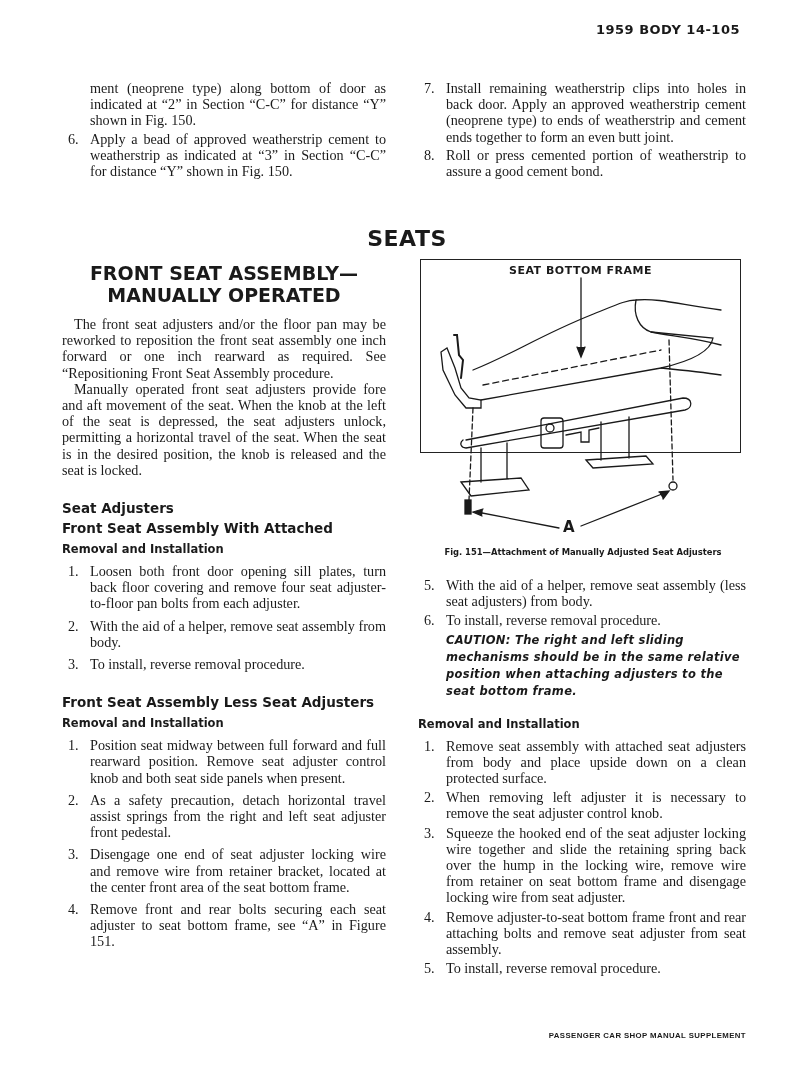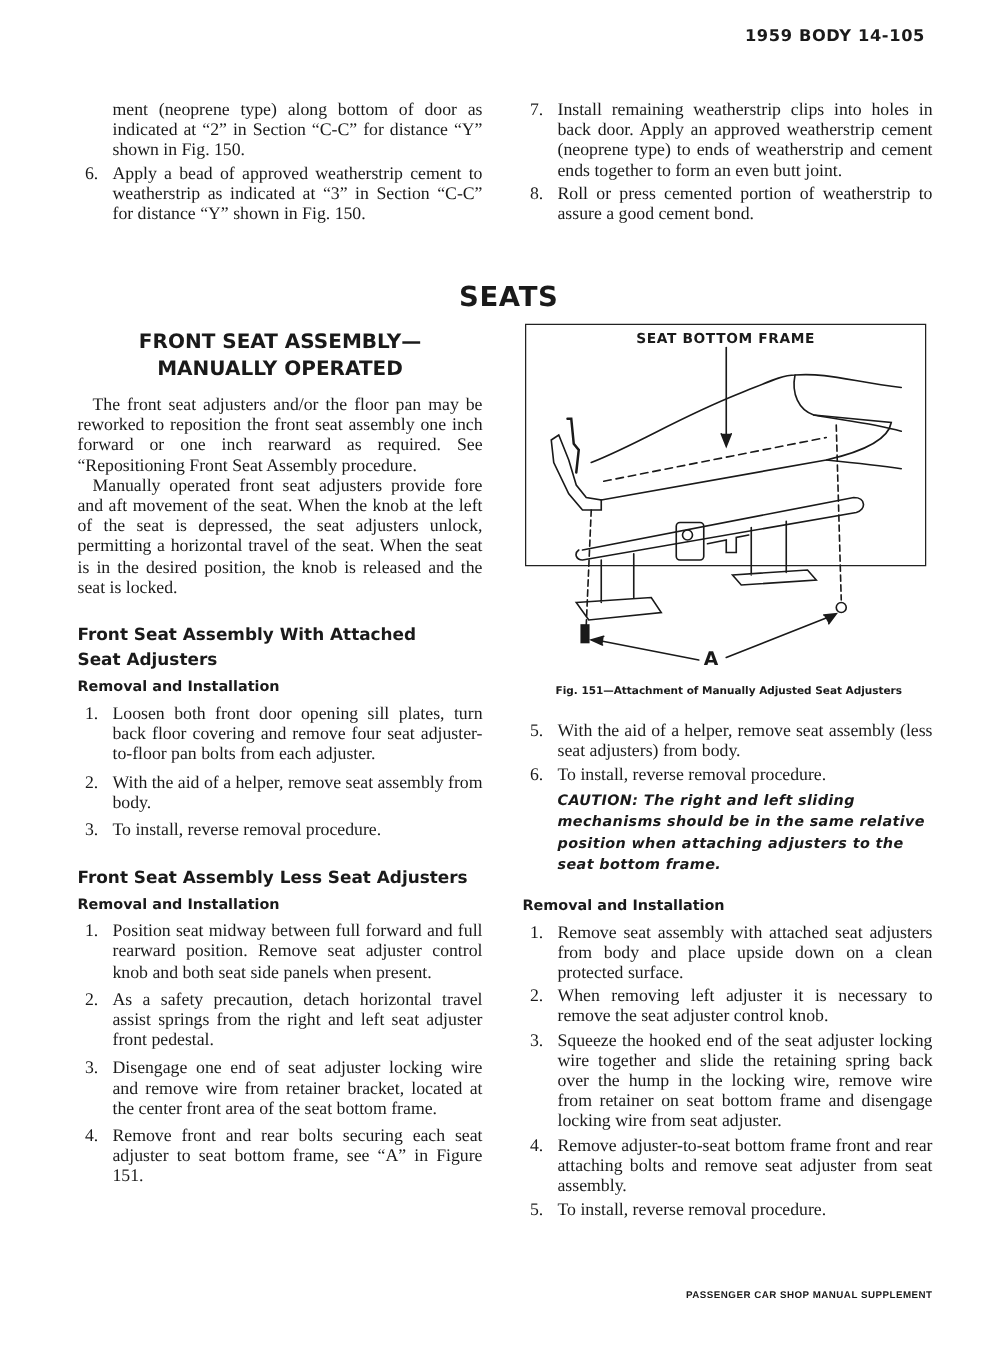--- a/index.html
+++ b/index.html
@@ -14,21 +14,21 @@
   p { margin: 0; text-align: justify; }
   .para { text-indent: 12px; }
   .step { position: relative; padding-left: 28px; text-align: justify; margin-bottom: 6px; }
   .step .num { position: absolute; left: 6px; top: 0; }
   .step.cont { padding-left: 28px; }
   h1.section {
     position: absolute; top: 214px; left: 0; width: 790px; text-align: center; margin: 12px;
     font-family: "DejaVu Sans", sans-serif; font-weight: bold; font-size: 22px; letter-spacing: 0.5px;
   }
   .h-major {
-    font-family: "DejaVu Sans", sans-serif; font-weight: bold; font-size: 16px; line-height: 22px;
+    font-family: "DejaVu Sans", sans-serif; font-weight: bold; font-size: 19px; line-height: 22px;
     text-align: center; margin: 0 0 10px 0;
   }
   .h-sub {
     font-family: "DejaVu Sans", sans-serif; font-weight: bold; font-size: 13.5px; line-height: 20px;
     margin: 0 0 3px 0;
   }
   .h-sub2 {
     font-family: "DejaVu Sans", sans-serif; font-weight: bold; font-size: 11.5px; line-height: 16px;
     margin: 0 0 6px 0;
   }
@@ -83,22 +83,22 @@
 <div class="col col-left" style="top:262px;">
   <div class="h-major">
     <div>FRONT SEAT ASSEMBLY—</div>
     <div>MANUALLY OPERATED</div>
   </div>
   <p class="para" style="margin-top:4px;">The front seat adjusters and/or the floor pan may be reworked to reposition the front seat assembly one inch forward or one inch rearward as required. See “Repositioning Front Seat Assembly procedure.</p>
   <p class="para">Manually operated front seat adjusters provide fore and aft movement of the seat. When the knob at the left of the seat is depressed, the seat adjusters unlock, permitting a horizontal travel of the seat. When the seat is in the desired position, the knob is released and the seat is locked.</p>
 
   <div style="height:20px"></div>
   <div class="h-sub">
+    <div>Seat Adjusters</div>
     <div>Front Seat Assembly With Attached</div>
-    <div>Seat Adjusters</div>
   </div>
   <div class="h-sub2">Removal and Installation</div>
   <div class="step">
     <span class="num">1.</span>
     <span>Loosen both front door opening sill plates, turn back floor covering and remove four seat adjuster-to-floor pan bolts from each adjuster.</span>
   </div>
   <div class="step">
     <span class="num">2.</span>
     <span>With the aid of a helper, remove seat assembly from body.</span>
   </div>

